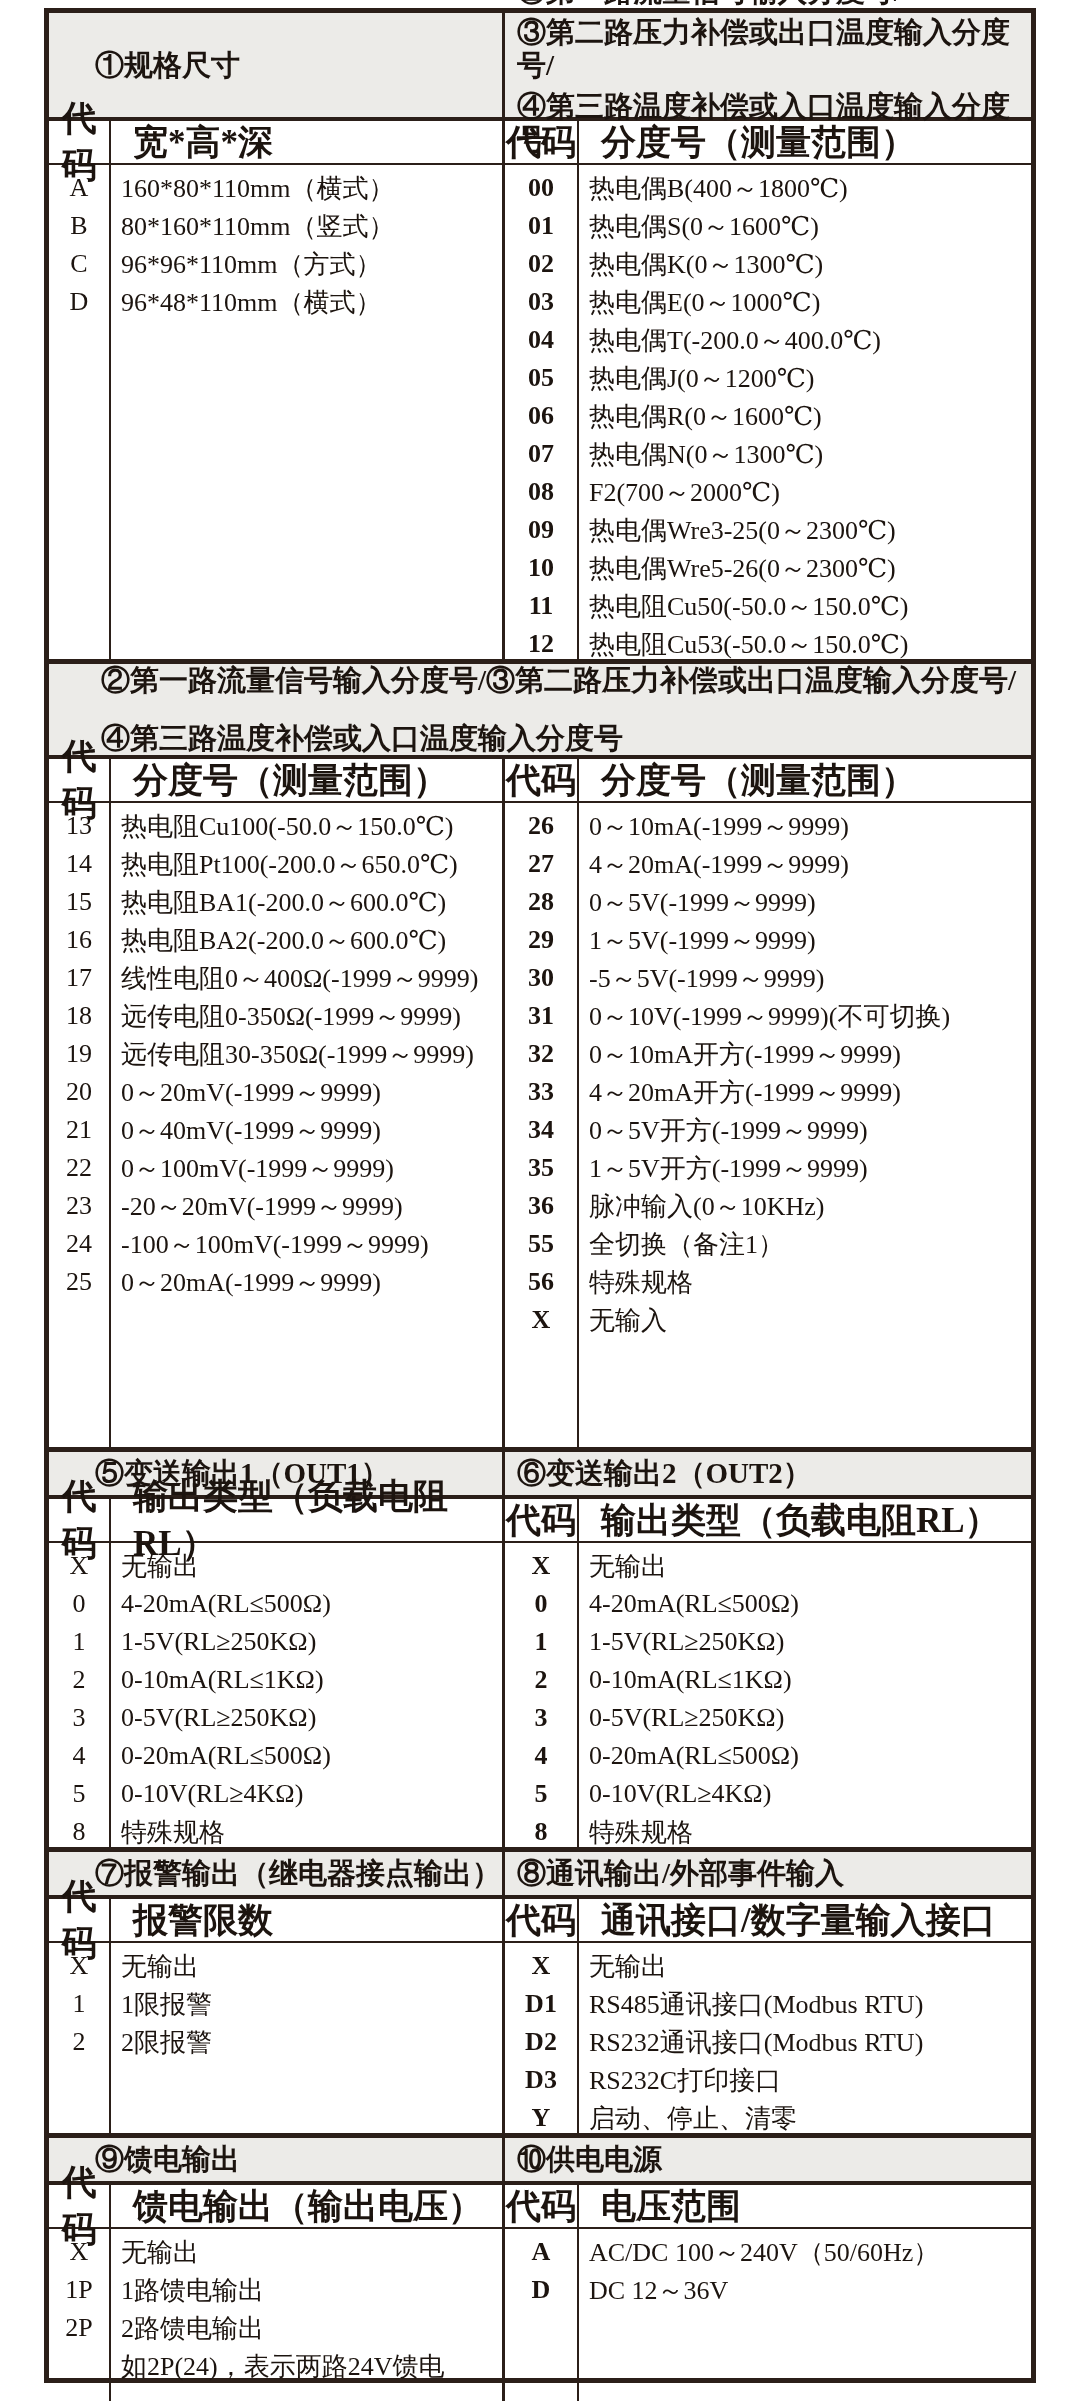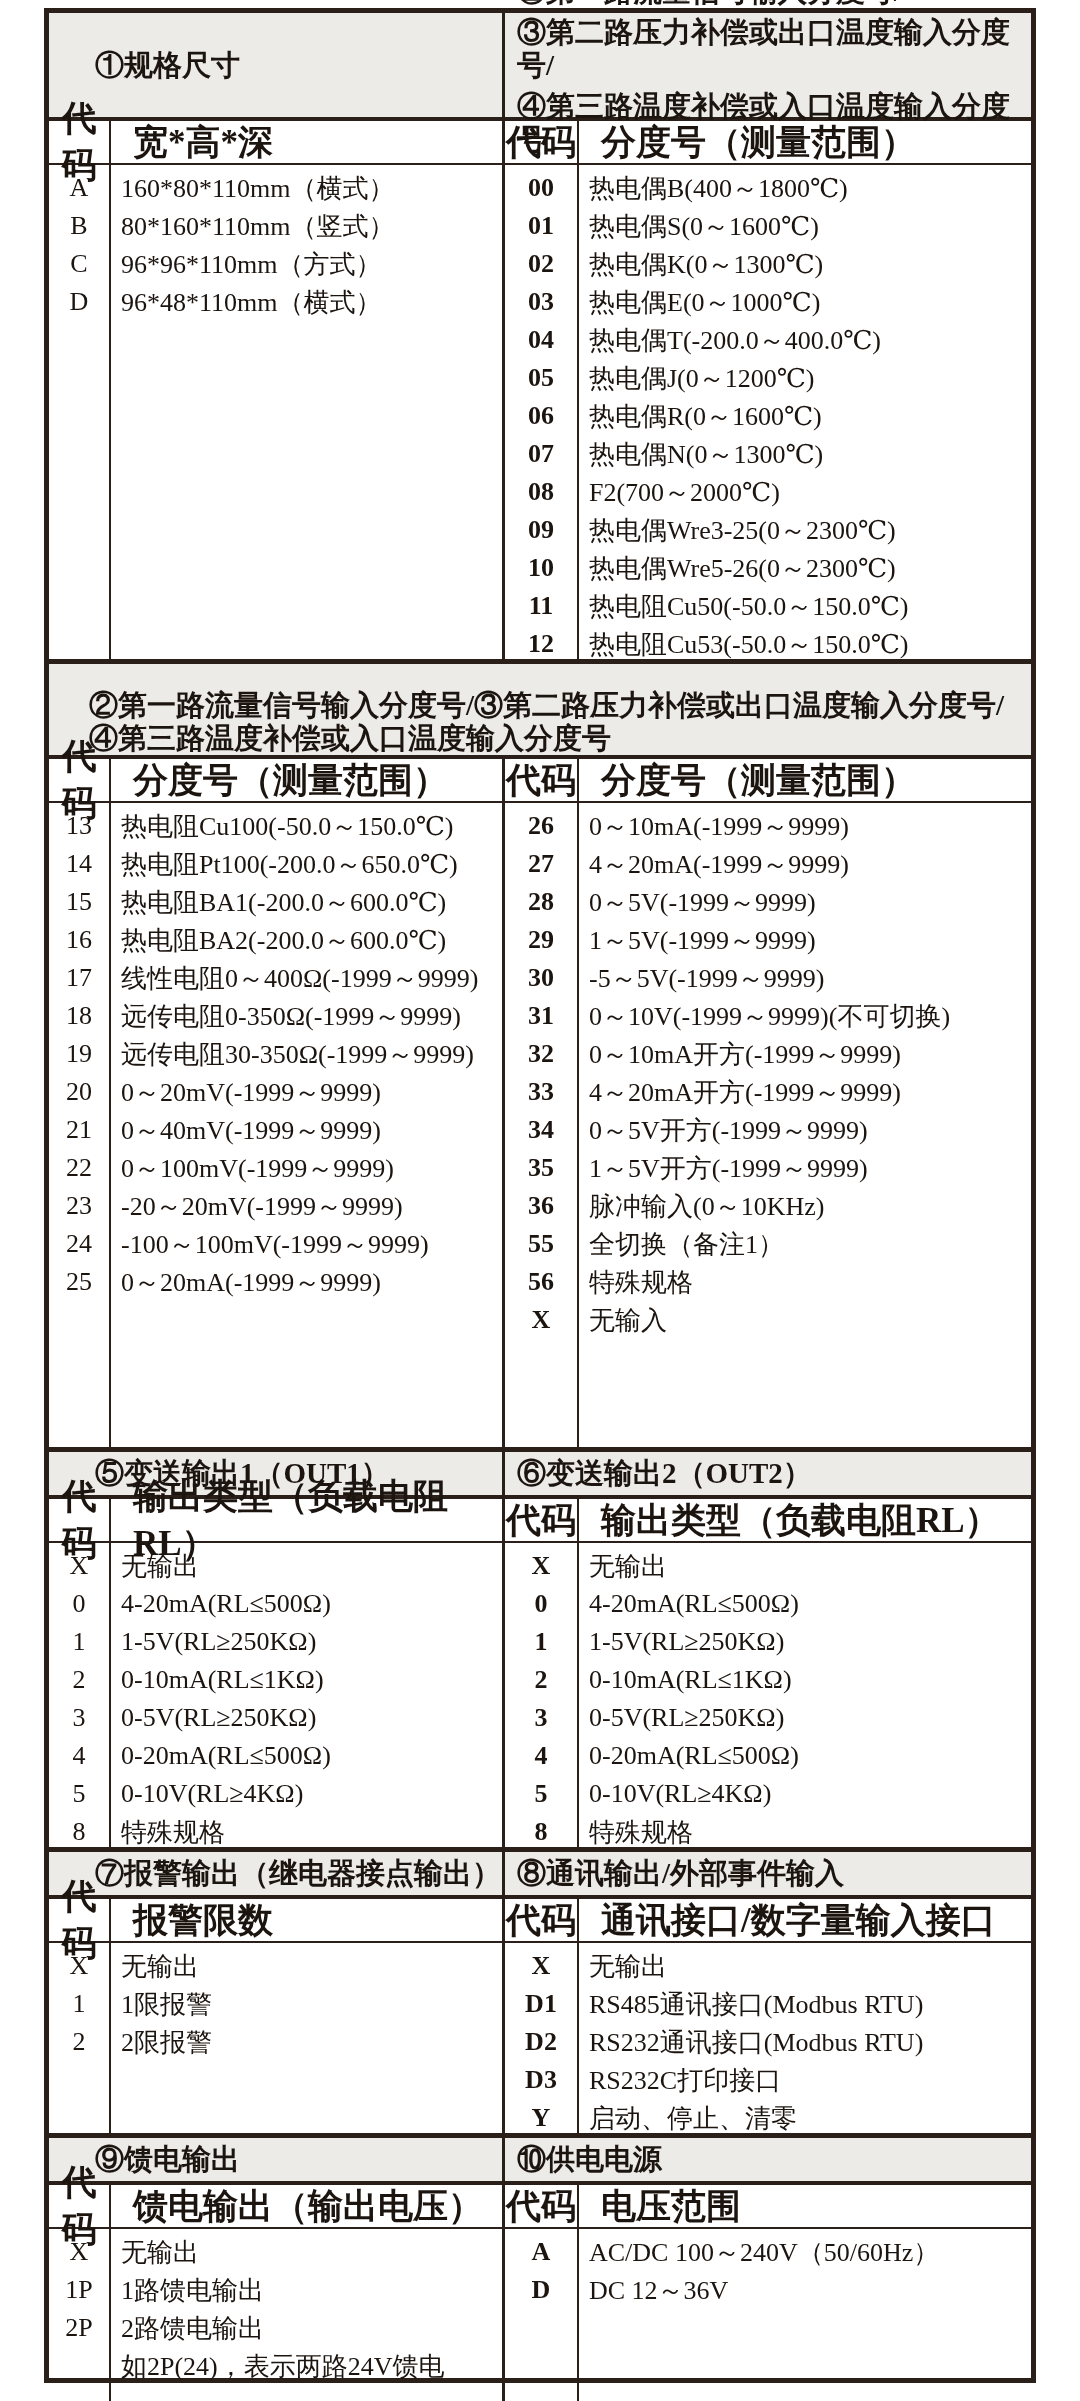--- a/index.html
+++ b/index.html
@@ -24,21 +24,21 @@
     font-weight:700;font-size:29px;line-height:33px;
   }
   .band.sep{border-top:5px solid var(--dark);}
   .band .bcell{box-sizing:border-box;display:flex;flex-direction:column;justify-content:center;gap:8px;}
   .band .bcell.hl{width:456px;border-right:3px solid var(--dark);padding-left:46px;}
   .band .bcell.hr{flex:1;padding-left:12px;}
   .band.h108{height:108px;}
   .band.h100{height:100px;padding-left:40px;justify-content:center;flex-direction:column;display:flex;}
   .band.h46{height:52px;}
   .band.h46 .bcell{justify-content:center;}
-  .band.full{display:flex;flex-direction:column;justify-content:flex-end;padding-left:40px;}
+  .band.full{display:flex;flex-direction:column;justify-content:space-between;padding-left:52px;}
   .subhead,.bodyrows{display:flex;box-sizing:border-box;}
   .subhead{height:44px;border-bottom:2px solid var(--dark);font-weight:600;font-size:35px;}
   .half{position:relative;box-sizing:border-box;}
   .half.left{width:456px;border-right:3px solid var(--dark);}
   .half.right{flex:1;}
   .half::after{content:"";position:absolute;top:0;bottom:0;width:2px;background:var(--dark);}
   .half.left::after{left:60px;}
   .half.right::after{left:72px;}
   .subhead .half{display:flex;align-items:center;}
   .codehead{box-sizing:border-box;text-align:center;flex:0 0 auto;}

